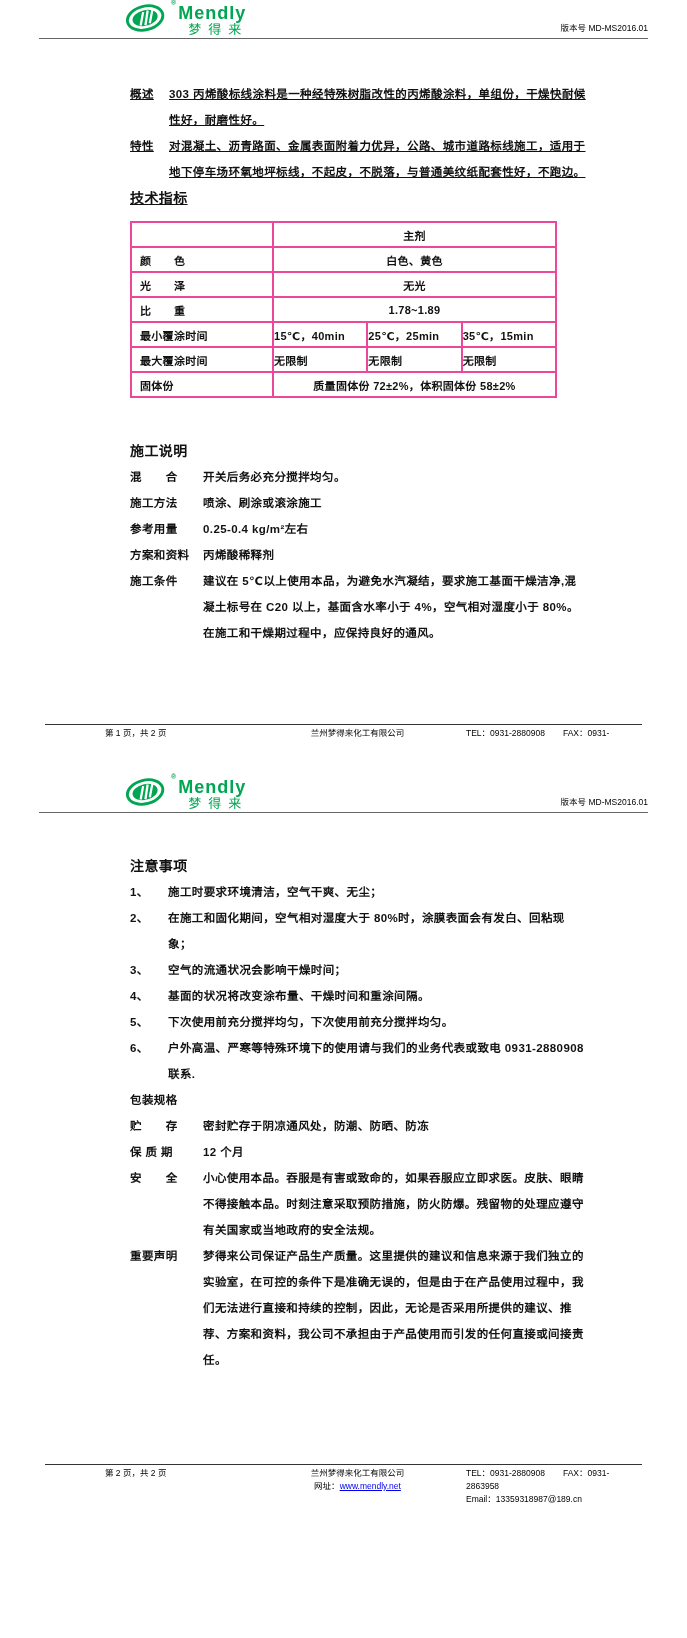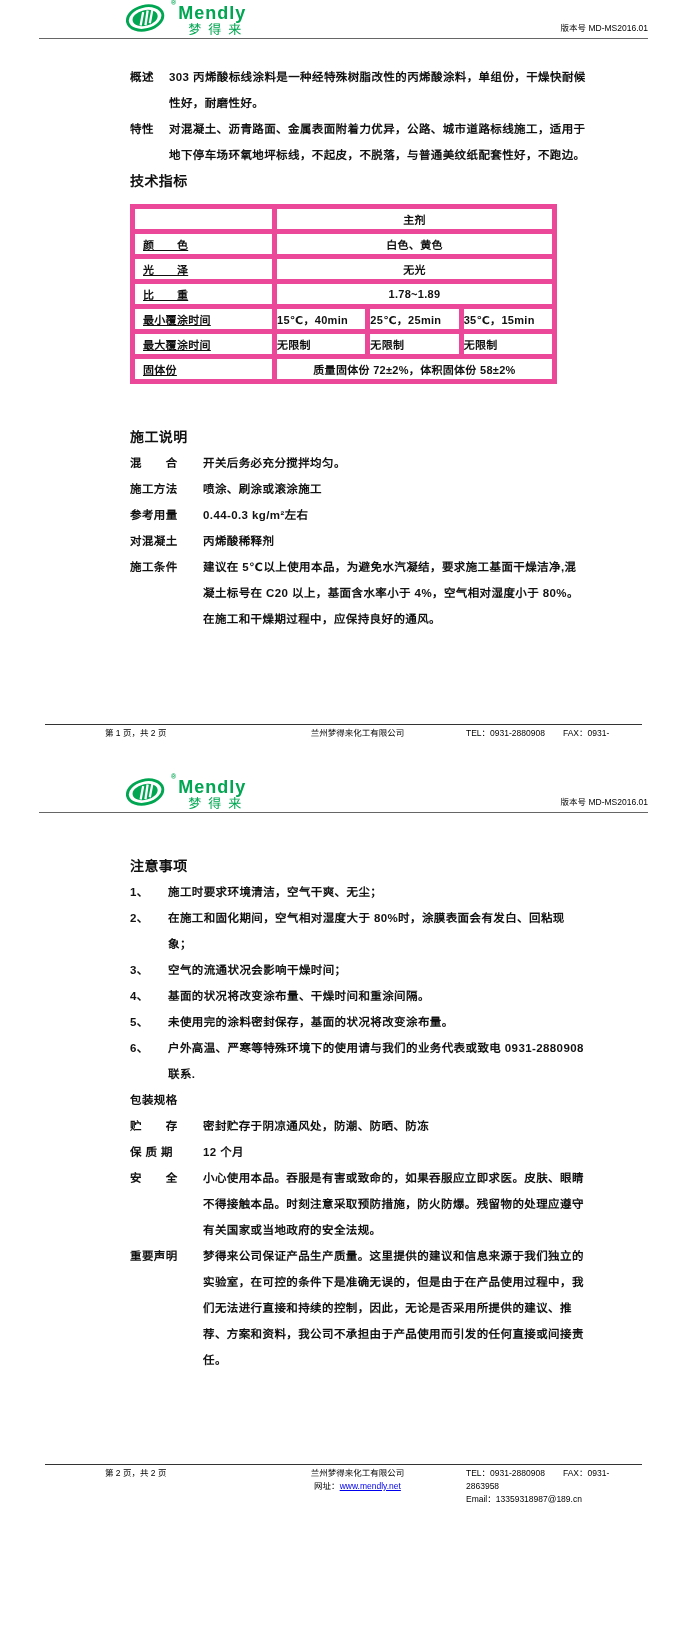--- a/index.html
+++ b/index.html
@@ -28,22 +28,22 @@
   .row { display:flex; align-items:flex-start; }
   .lbl { flex:0 0 39px; }
   .lblw { flex:0 0 73px; }
   .numcol { flex:0 0 38px; }
   .txt { flex:1; }
   .h2 { font-size:14px; font-weight:bold; letter-spacing:0.4px; }
 
   
   table.tech { border-collapse:collapse; margin:10px 0 0 130px; table-layout:fixed; width:427px;
                font-size:11px; font-weight:600; letter-spacing:0.3px; }
-  table.tech td { border:5px solid #ec4899; height:25px; vertical-align:middle; }
-  td.c1 { width:142px; padding-left:8px; font-weight:bold;text-decoration:underline; }
+  table.tech td { border:2px solid #ec4899; height:25px; vertical-align:middle; }
+  td.c1 { width:142px; padding-left:8px; font-weight:bold; }
   td.ctr { text-align:center; }
   td.cell { width:95px; }
 
   
   .footer { position:absolute; left:45px; right:45px; top:724px; font-size:8.5px; line-height:13px; color:#000; }
   .footer-line { border-top:1px solid #333; margin-bottom:2px; }
   .footer-cols { display:flex; align-items:flex-start; }
   .f-page { margin-left:60px; flex:0 0 150px; }
   .f-mid { flex:0 0 205px; text-align:center; }
   .f-right { margin-left:6px; }
@@ -74,21 +74,21 @@
         <div class="logo-text">
           <div class="logo-en">Mendly</div>
           <div class="logo-cn">梦得来</div>
         </div>
       </div>
       <div class="version">版本号 MD-MS2016.01</div>
     </div>
     <div class="hr"></div>
 
 
-    <div class="content" style="margin-top:25px;">
+    <div class="content" style="margin-top:42px;text-decoration:underline;">
       <div class="row">
         <div class="lbl">概述</div>
         <div class="txt">303 丙烯酸标线涂料是一种经特殊树脂改性的丙烯酸涂料，单组份，干燥快耐候性好，耐磨性好。</div>
       </div>
       <div class="row">
         <div class="lbl">特性</div>
         <div class="txt">对混凝土、沥青路面、金属表面附着力优异，公路、城市道路标线施工，适用于地下停车场环氧地坪标线，不起皮，不脱落，与普通美纹纸配套性好，不跑边。</div>
       </div>
       <div class="h2">技术指标</div>
     </div>
@@ -135,24 +135,24 @@
       <div class="row">
         <div class="lblw">混　　合</div>
         <div class="txt">开关后务必充分搅拌均匀。</div>
       </div>
       <div class="row">
         <div class="lblw">施工方法</div>
         <div class="txt">喷涂、刷涂或滚涂施工</div>
       </div>
       <div class="row">
         <div class="lblw">参考用量</div>
-        <div class="txt">0.44-0.3 kg/m²左右</div>
-      </div>
-      <div class="row">
-        <div class="lblw">对混凝土</div>
+        <div class="txt">0.25-0.4 kg/m²左右</div>
+      </div>
+      <div class="row">
+        <div class="lblw">方案和资料</div>
         <div class="txt">丙烯酸稀释剂</div>
       </div>
       <div class="row">
         <div class="lblw">施工条件</div>
         <div class="txt">建议在 5℃以上使用本品，为避免水汽凝结，要求施工基面干燥洁净,混凝土标号在 C20 以上，基面含水率小于 4%，空气相对湿度小于 80%。在施工和干燥期过程中，应保持良好的通风。</div>
       </div>
     </div>
 
     <div class="footer">
       <div class="footer-line"></div>
@@ -208,21 +208,21 @@
       <div class="row">
         <div class="numcol">3、</div>
         <div class="txt">空气的流通状况会影响干燥时间；</div>
       </div>
       <div class="row">
         <div class="numcol">4、</div>
         <div class="txt">基面的状况将改变涂布量、干燥时间和重涂间隔。</div>
       </div>
       <div class="row">
         <div class="numcol">5、</div>
-        <div class="txt">未使用完的涂料密封保存，基面的状况将改变涂布量。</div>
+        <div class="txt">下次使用前充分搅拌均匀，下次使用前充分搅拌均匀。</div>
       </div>
       <div class="row">
         <div class="numcol">6、</div>
         <div class="txt">户外高温、严寒等特殊环境下的使用请与我们的业务代表或致电 0931-2880908 联系.</div>
       </div>
 
       <div class="row">
         <div class="lblw">包装规格</div>
       </div>
       <div class="row">

